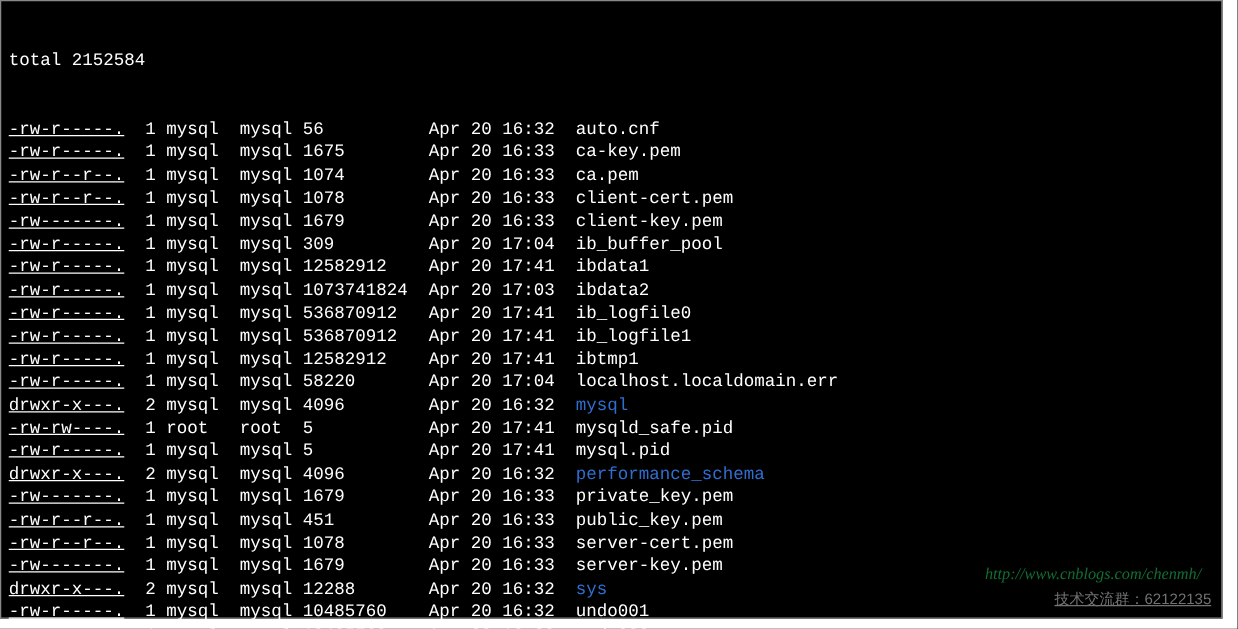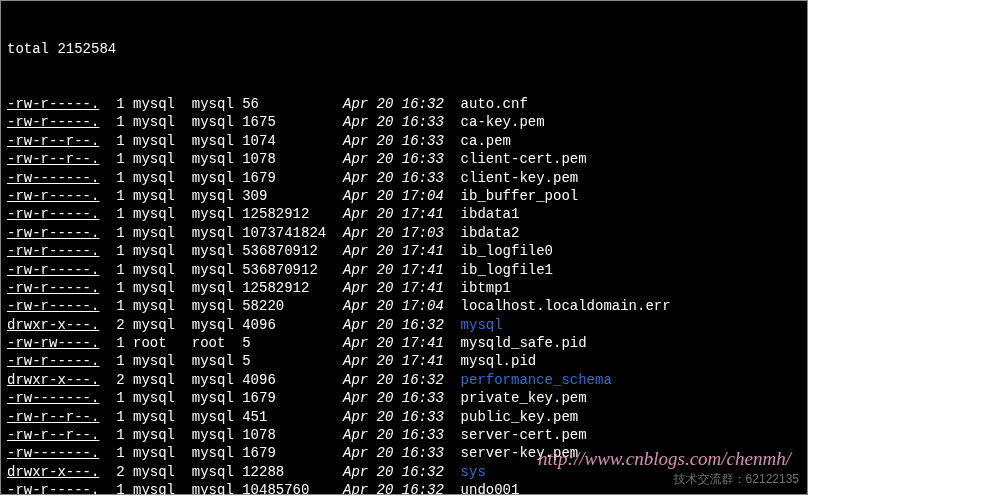--- a/index.html
+++ b/index.html
@@ -10,58 +10,59 @@
     font-size: 14px;
     width: 990px;
     height: 503px;
     overflow: hidden;
     position: relative;
   }
   .terminal {
     background: #000;
     color: #fff;
     padding: 2px 6px 6px 6px;
-    width: 808px;
+    width: 978px;
     height: 495px;
     box-sizing: border-box;
     line-height: 18.4px;
     white-space: pre;
     letter-spacing: 0px;
     position: relative;
     border: 1px solid #888;
   }
   .row { display: block; height: 18.4px; }
   .perm { display: inline-block; width: 11ch; text-decoration: underline; }
   .links { display: inline-block; width: 2ch; text-align: right; }
   .owner { display: inline-block; width: 6ch; }
   .group { display: inline-block; width: 6ch; }
   .size { display: inline-block; width: 11ch; text-align: left; }
-  .date { display: inline-block; width: 13ch; font-style: italic; }
+  .date { display: inline-block; width: 13ch; }
   .fname { }
   .dir { color: #2f6ed0; }
   .watermark {
     position: absolute;
     right: 16px;
     bottom: 26px;
-    color: #f9a8d4;
+    color: #15803d;
     font-family: "Times New Roman", serif;
     font-style: italic;
-    font-size: 19px;
+    font-size: 13px;
     opacity: 0.85;
     pointer-events: none;
   }
   .qq {
     position: absolute;
     right: 8px;
     bottom: 6px;
     color: #999;
     font-family: Arial, sans-serif;
     font-size: 12px;
     opacity: 0.75;
     pointer-events: none;
+    text-decoration: underline;
   }
   .sp { display:inline-block; width:1ch; }
 </style>
 </head>
 <body>
 
 <div class="terminal">
   <div class="row">total 2152584</div>
   <div id="file-list"><div class="row"><span class="perm">-rw-r-----.</span><span class="sp"></span><span class="links">1</span><span class="sp"></span><span class="owner">mysql</span><span class="sp"></span><span class="group">mysql</span><span class="size">56</span><span class="sp"></span><span class="date">Apr 20 16:32</span><span class="sp"></span><span class="fname">auto.cnf</span></div><div class="row"><span class="perm">-rw-r-----.</span><span class="sp"></span><span class="links">1</span><span class="sp"></span><span class="owner">mysql</span><span class="sp"></span><span class="group">mysql</span><span class="size">1675</span><span class="sp"></span><span class="date">Apr 20 16:33</span><span class="sp"></span><span class="fname">ca-key.pem</span></div><div class="row"><span class="perm">-rw-r--r--.</span><span class="sp"></span><span class="links">1</span><span class="sp"></span><span class="owner">mysql</span><span class="sp"></span><span class="group">mysql</span><span class="size">1074</span><span class="sp"></span><span class="date">Apr 20 16:33</span><span class="sp"></span><span class="fname">ca.pem</span></div><div class="row"><span class="perm">-rw-r--r--.</span><span class="sp"></span><span class="links">1</span><span class="sp"></span><span class="owner">mysql</span><span class="sp"></span><span class="group">mysql</span><span class="size">1078</span><span class="sp"></span><span class="date">Apr 20 16:33</span><span class="sp"></span><span class="fname">client-cert.pem</span></div><div class="row"><span class="perm">-rw-------.</span><span class="sp"></span><span class="links">1</span><span class="sp"></span><span class="owner">mysql</span><span class="sp"></span><span class="group">mysql</span><span class="size">1679</span><span class="sp"></span><span class="date">Apr 20 16:33</span><span class="sp"></span><span class="fname">client-key.pem</span></div><div class="row"><span class="perm">-rw-r-----.</span><span class="sp"></span><span class="links">1</span><span class="sp"></span><span class="owner">mysql</span><span class="sp"></span><span class="group">mysql</span><span class="size">309</span><span class="sp"></span><span class="date">Apr 20 17:04</span><span class="sp"></span><span class="fname">ib_buffer_pool</span></div><div class="row"><span class="perm">-rw-r-----.</span><span class="sp"></span><span class="links">1</span><span class="sp"></span><span class="owner">mysql</span><span class="sp"></span><span class="group">mysql</span><span class="size">12582912</span><span class="sp"></span><span class="date">Apr 20 17:41</span><span class="sp"></span><span class="fname">ibdata1</span></div><div class="row"><span class="perm">-rw-r-----.</span><span class="sp"></span><span class="links">1</span><span class="sp"></span><span class="owner">mysql</span><span class="sp"></span><span class="group">mysql</span><span class="size">1073741824</span><span class="sp"></span><span class="date">Apr 20 17:03</span><span class="sp"></span><span class="fname">ibdata2</span></div><div class="row"><span class="perm">-rw-r-----.</span><span class="sp"></span><span class="links">1</span><span class="sp"></span><span class="owner">mysql</span><span class="sp"></span><span class="group">mysql</span><span class="size">536870912</span><span class="sp"></span><span class="date">Apr 20 17:41</span><span class="sp"></span><span class="fname">ib_logfile0</span></div><div class="row"><span class="perm">-rw-r-----.</span><span class="sp"></span><span class="links">1</span><span class="sp"></span><span class="owner">mysql</span><span class="sp"></span><span class="group">mysql</span><span class="size">536870912</span><span class="sp"></span><span class="date">Apr 20 17:41</span><span class="sp"></span><span class="fname">ib_logfile1</span></div><div class="row"><span class="perm">-rw-r-----.</span><span class="sp"></span><span class="links">1</span><span class="sp"></span><span class="owner">mysql</span><span class="sp"></span><span class="group">mysql</span><span class="size">12582912</span><span class="sp"></span><span class="date">Apr 20 17:41</span><span class="sp"></span><span class="fname">ibtmp1</span></div><div class="row"><span class="perm">-rw-r-----.</span><span class="sp"></span><span class="links">1</span><span class="sp"></span><span class="owner">mysql</span><span class="sp"></span><span class="group">mysql</span><span class="size">58220</span><span class="sp"></span><span class="date">Apr 20 17:04</span><span class="sp"></span><span class="fname">localhost.localdomain.err</span></div><div class="row"><span class="perm">drwxr-x---.</span><span class="sp"></span><span class="links">2</span><span class="sp"></span><span class="owner">mysql</span><span class="sp"></span><span class="group">mysql</span><span class="size">4096</span><span class="sp"></span><span class="date">Apr 20 16:32</span><span class="sp"></span><span class="fname dir">mysql</span></div><div class="row"><span class="perm">-rw-rw----.</span><span class="sp"></span><span class="links">1</span><span class="sp"></span><span class="owner">root</span><span class="sp"></span><span class="group">root</span><span class="size">5</span><span class="sp"></span><span class="date">Apr 20 17:41</span><span class="sp"></span><span class="fname">mysqld_safe.pid</span></div><div class="row"><span class="perm">-rw-r-----.</span><span class="sp"></span><span class="links">1</span><span class="sp"></span><span class="owner">mysql</span><span class="sp"></span><span class="group">mysql</span><span class="size">5</span><span class="sp"></span><span class="date">Apr 20 17:41</span><span class="sp"></span><span class="fname">mysql.pid</span></div><div class="row"><span class="perm">drwxr-x---.</span><span class="sp"></span><span class="links">2</span><span class="sp"></span><span class="owner">mysql</span><span class="sp"></span><span class="group">mysql</span><span class="size">4096</span><span class="sp"></span><span class="date">Apr 20 16:32</span><span class="sp"></span><span class="fname dir">performance_schema</span></div><div class="row"><span class="perm">-rw-------.</span><span class="sp"></span><span class="links">1</span><span class="sp"></span><span class="owner">mysql</span><span class="sp"></span><span class="group">mysql</span><span class="size">1679</span><span class="sp"></span><span class="date">Apr 20 16:33</span><span class="sp"></span><span class="fname">private_key.pem</span></div><div class="row"><span class="perm">-rw-r--r--.</span><span class="sp"></span><span class="links">1</span><span class="sp"></span><span class="owner">mysql</span><span class="sp"></span><span class="group">mysql</span><span class="size">451</span><span class="sp"></span><span class="date">Apr 20 16:33</span><span class="sp"></span><span class="fname">public_key.pem</span></div><div class="row"><span class="perm">-rw-r--r--.</span><span class="sp"></span><span class="links">1</span><span class="sp"></span><span class="owner">mysql</span><span class="sp"></span><span class="group">mysql</span><span class="size">1078</span><span class="sp"></span><span class="date">Apr 20 16:33</span><span class="sp"></span><span class="fname">server-cert.pem</span></div><div class="row"><span class="perm">-rw-------.</span><span class="sp"></span><span class="links">1</span><span class="sp"></span><span class="owner">mysql</span><span class="sp"></span><span class="group">mysql</span><span class="size">1679</span><span class="sp"></span><span class="date">Apr 20 16:33</span><span class="sp"></span><span class="fname">server-key.pem</span></div><div class="row"><span class="perm">drwxr-x---.</span><span class="sp"></span><span class="links">2</span><span class="sp"></span><span class="owner">mysql</span><span class="sp"></span><span class="group">mysql</span><span class="size">12288</span><span class="sp"></span><span class="date">Apr 20 16:32</span><span class="sp"></span><span class="fname dir">sys</span></div><div class="row"><span class="perm">-rw-r-----.</span><span class="sp"></span><span class="links">1</span><span class="sp"></span><span class="owner">mysql</span><span class="sp"></span><span class="group">mysql</span><span class="size">10485760</span><span class="sp"></span><span class="date">Apr 20 16:32</span><span class="sp"></span><span class="fname">undo001</span></div><div class="row"><span class="perm">-rw-r-----.</span><span class="sp"></span><span class="links">1</span><span class="sp"></span><span class="owner">mysql</span><span class="sp"></span><span class="group">mysql</span><span class="size">10485760</span><span class="sp"></span><span class="date">Apr 20 16:32</span><span class="sp"></span><span class="fname">undo002</span></div></div>
   

